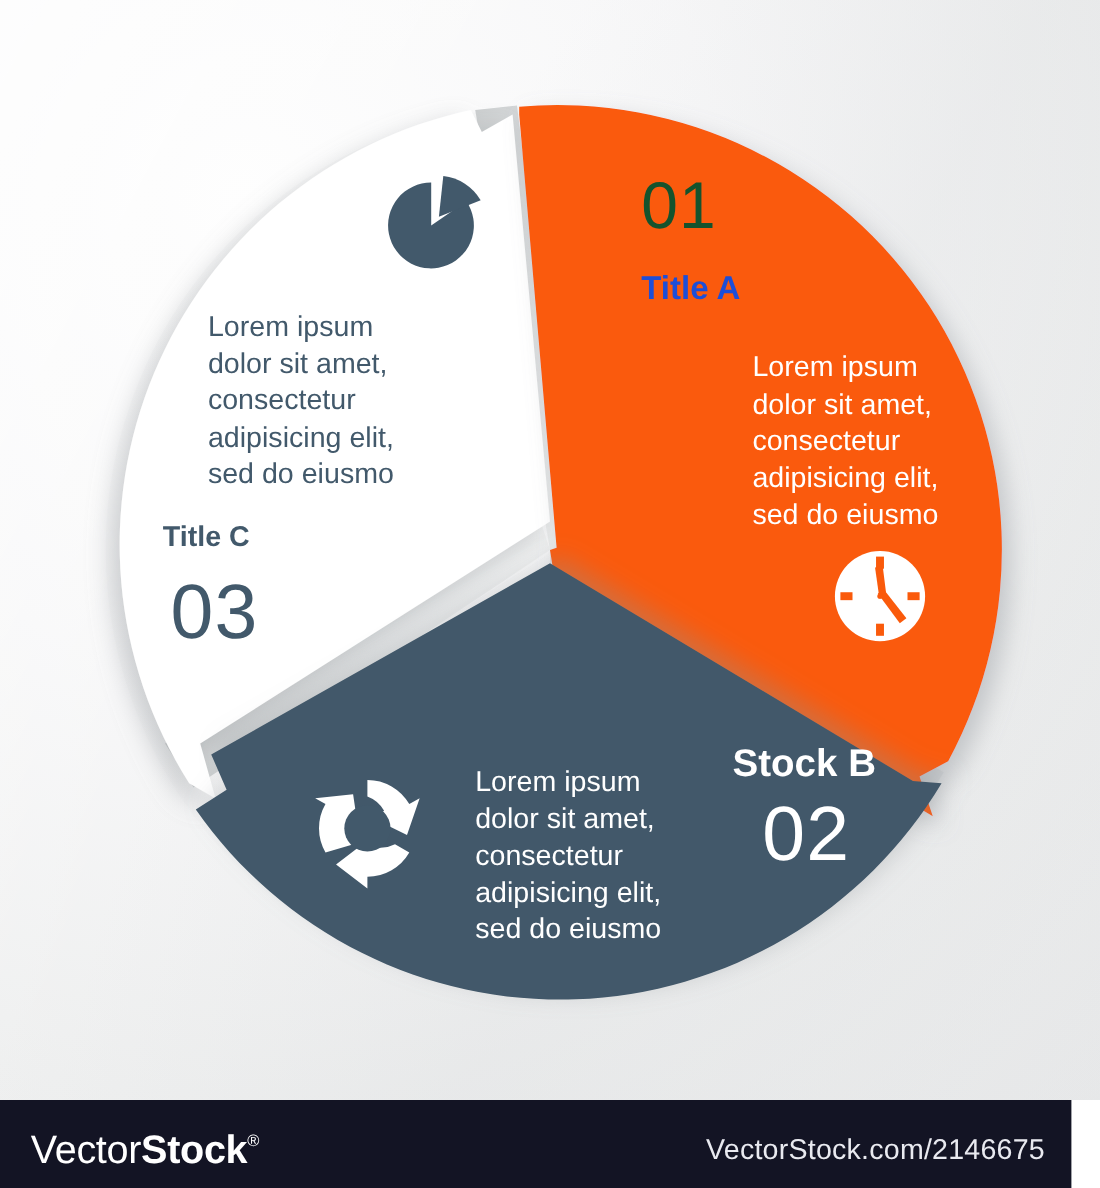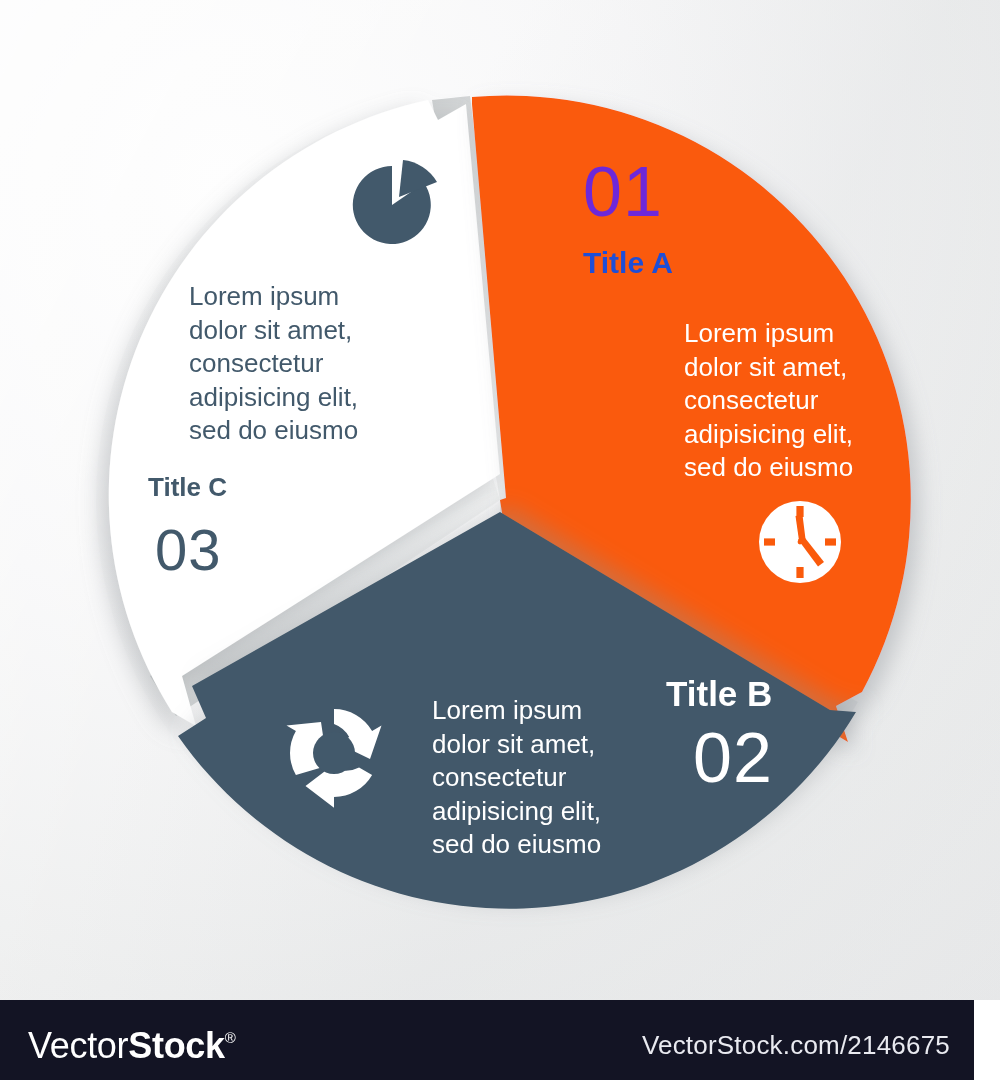--- a/index.html
+++ b/index.html
@@ -77,33 +77,33 @@
   .ttl {
     font-weight:700;
     line-height:1;
   }
   .body {
     line-height:1.29;
     font-weight:400;
   }
 
   
-  #a-num   { left:583px; top:157px; font-size:70px; color:#6d28d9; }
+  #a-num   { left:583px; top:157px; font-size:60px; color:#14532d; }
   #a-ttl   { left:583px; top:248px; font-size:30px; color:#1d4ed8; }
   #a-body  { left:684px; top:317px; font-size:26px; color:#ffffff; text-align:left; }
 
   
   #b-ttl   { left:666px; top:676px; font-size:35px; color:#ffffff; }
   #b-num   { left:661px; top:723px; font-size:70px; color:#ffffff;margin-left:32px; }
   #b-body  { left:432px; top:694px; font-size:26px; color:#ffffff; text-align:left; }
 
   
   #c-body  { left:189px; top:280px; font-size:26px; color:#42596b; text-align:left; }
   #c-ttl   { left:148px; top:474px; font-size:26px; color:#42596b; }
-  #c-num   { left:155px; top:521px; font-size:58px; color:#42596b; }
+  #c-num   { left:155px; top:521px; font-size:70px; color:#42596b; }
 </style>
 </head>
 <body>
 
 <div class="stage">
 
   <div class="canvas"></div>
   <div class="canvas-sheen"></div>
 
   <svg class="diagram" viewBox="0 0 1000 1000">
@@ -228,21 +228,21 @@
   <div class="seg-text num" id="a-num">01</div>
   <div class="seg-text ttl" id="a-ttl">Title A</div>
   <div class="seg-text body" id="a-body">
     <div>Lorem ipsum</div>
     <div>dolor sit amet,</div>
     <div>consectetur</div>
     <div>adipisicing elit,</div>
     <div>sed do eiusmo</div>
   </div>
 
-  <div class="seg-text ttl" id="b-ttl">Title B</div>
+  <div class="seg-text ttl" id="b-ttl">Stock B</div>
   <div class="seg-text num" id="b-num">02</div>
   <div class="seg-text body" id="b-body">
     <div>Lorem ipsum</div>
     <div>dolor sit amet,</div>
     <div>consectetur</div>
     <div>adipisicing elit,</div>
     <div>sed do eiusmo</div>
   </div>
 
   <div class="seg-text body" id="c-body">

